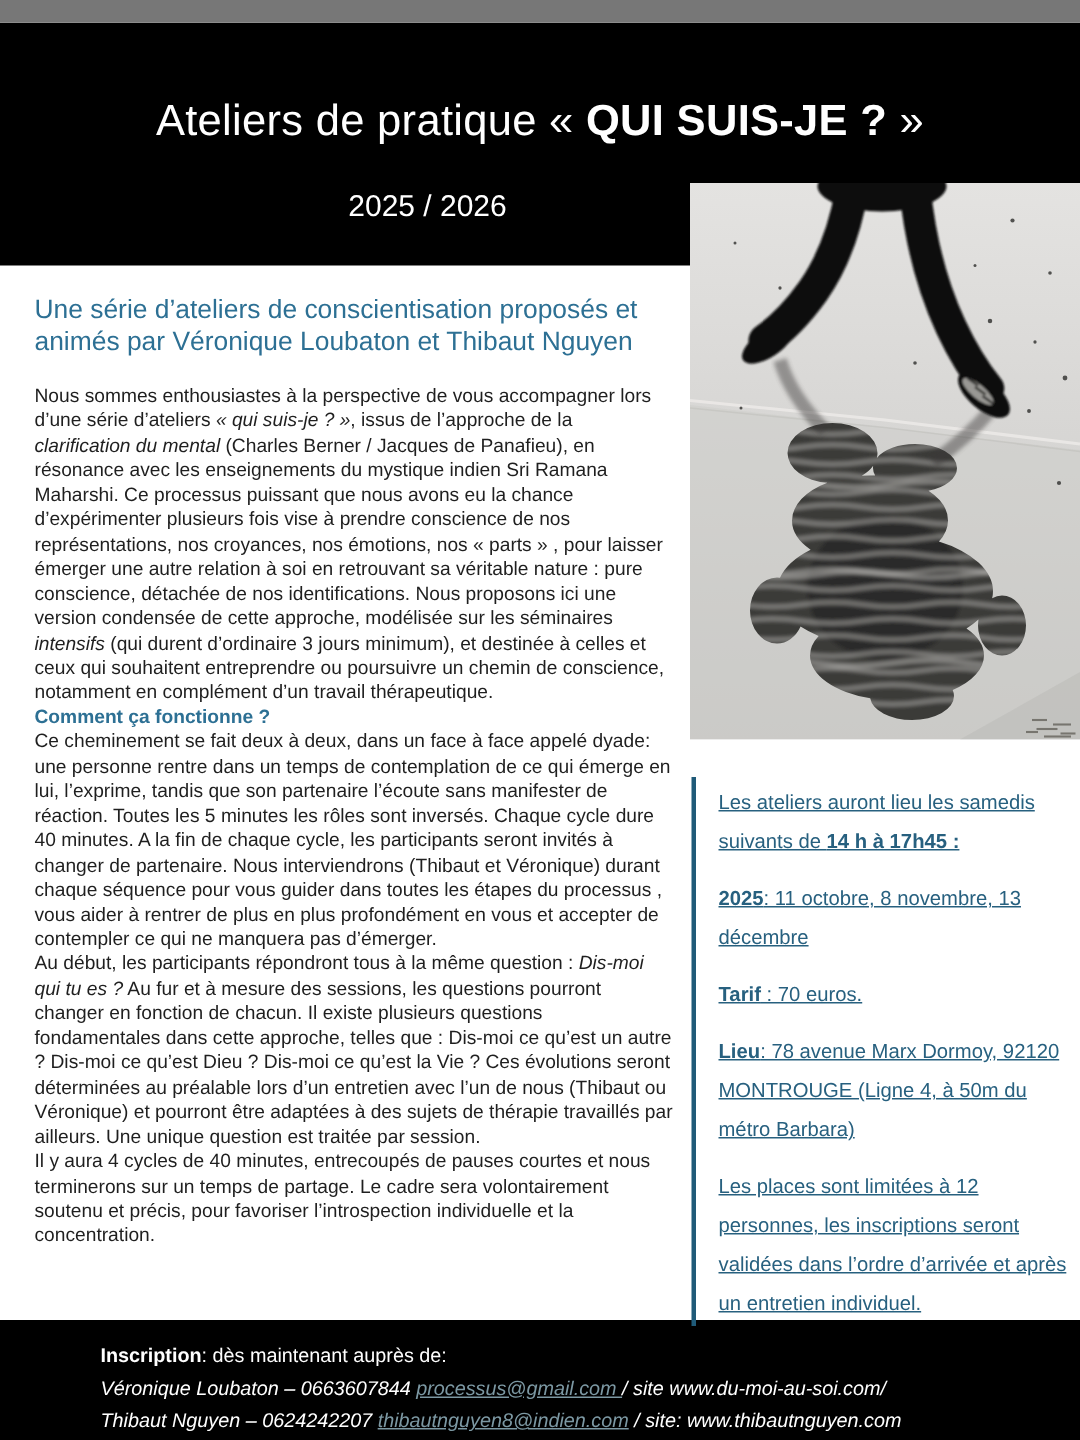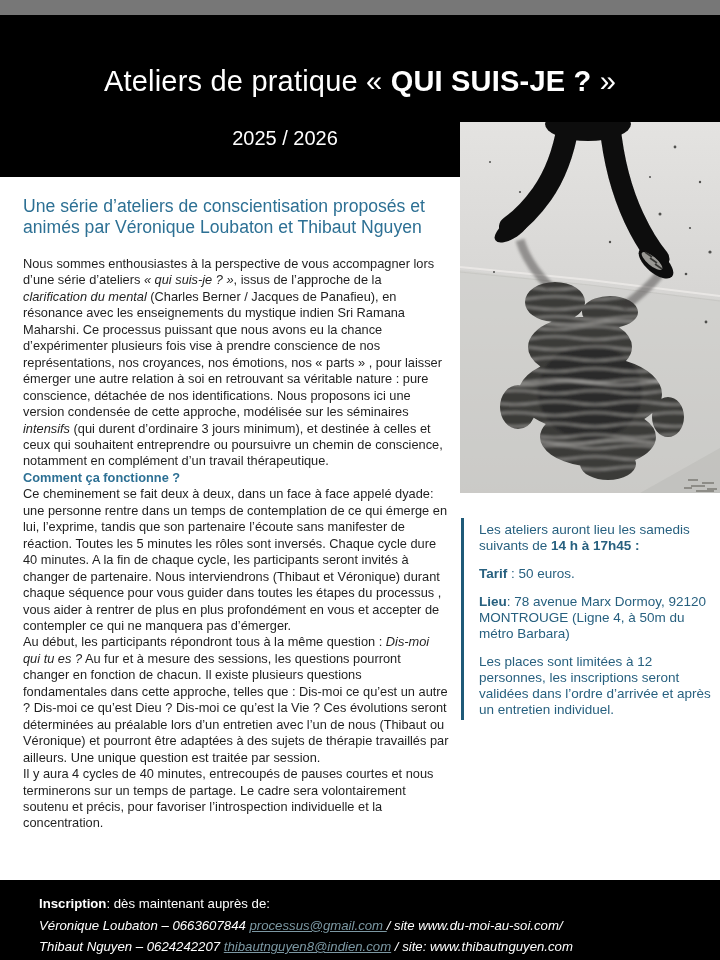--- a/index.html
+++ b/index.html
@@ -21,26 +21,26 @@
   
   .main{position:absolute;left:23px;top:181px;width:426px;z-index:1;}
   .lede{margin:0 0 18px 0;font-size:17.6px;line-height:21px;font-weight:500;color:var(--accent);}
   .body{margin:0;font-size:12.8px;line-height:16.45px;color:var(--body-text);}
   .subhead{color:var(--accent);}
   .it{font-style:italic;}
   .bd{font-weight:700;}
   
   .sidebox{position:absolute;left:461px;top:503px;width:256px;box-sizing:border-box;
            border-left:3px solid var(--bar);padding:4px 0 2px 15px;z-index:1;}
-  .box-p{margin:0 0 12px 0;font-size:13.5px;line-height:16px;color:var(--box-accent);}
+  .box-p{margin:0 0 12px 0;font-size:13.5px;line-height:26px;color:var(--box-accent);text-decoration:underline;}
   .box-p:last-child{margin-bottom:0;}
   
   .footer{position:absolute;left:0;top:865px;width:720px;height:95px;background:#000;color:#fff;
           box-sizing:border-box;padding-top:13px;}
-  .f-line{margin:0;padding-left:39px;font-size:13.2px;line-height:21.5px;}
+  .f-line{margin:0;padding-left:67px;font-size:13.2px;line-height:21.5px;}
   .f-it{font-style:italic;}
   .lnk{color:var(--link);text-decoration:underline;}
 </style>
 </head>
 <body>
 
 <div class="page">
 
   <header class="band">
     <div class="title">
@@ -157,21 +157,22 @@
     <h1 class="lede">Une série d’ateliers de conscientisation proposés et animés par Véronique Loubaton et Thibaut Nguyen</h1>
     <p class="body"><span>Nous sommes enthousiastes à la perspective de vous accompagner lors d’une série d’ateliers </span><span class="it">« qui suis-je ? »</span><span>, issus de l’approche de la </span><span class="it">clarification du mental</span><span> (Charles Berner / Jacques de Panafieu), en résonance avec les enseignements du mystique indien Sri Ramana Maharshi. Ce processus puissant que nous avons eu la chance d’expérimenter plusieurs fois vise à prendre conscience de nos représentations, nos croyances, nos émotions, nos « parts » , pour laisser émerger une autre relation à soi en retrouvant sa véritable nature : pure conscience, détachée de nos identifications. Nous proposons ici une version condensée de cette approche, modélisée sur les séminaires </span><span class="it">intensifs</span><span> (qui durent d’ordinaire 3 jours minimum), et destinée à celles et ceux qui souhaitent entreprendre ou poursuivre un chemin de conscience, notamment en complément d’un travail thérapeutique.</span></p>
     <p class="body subhead"><span class="bd">Comment ça fonctionne ?</span></p>
     <p class="body"><span>Ce cheminement se fait deux à deux, dans un face à face appelé dyade: une personne rentre dans un temps de contemplation de ce qui émerge en lui, l’exprime, tandis que son partenaire l’écoute sans manifester de réaction. Toutes les 5 minutes les rôles sont inversés. Chaque cycle dure 40 minutes. A la fin de chaque cycle, les participants seront invités à changer de partenaire. Nous interviendrons (Thibaut et Véronique) durant chaque séquence pour vous guider dans toutes les étapes du processus , vous aider à rentrer de plus en plus profondément en vous et accepter de contempler ce qui ne manquera pas d’émerger.</span></p>
     <p class="body"><span>Au début, les participants répondront tous à la même question : </span><span class="it">Dis-moi qui tu es ?</span><span> Au fur et à mesure des sessions, les questions pourront changer en fonction de chacun. Il existe plusieurs questions fondamentales dans cette approche, telles que : Dis-moi ce qu’est un autre ? Dis-moi ce qu’est Dieu ? Dis-moi ce qu’est la Vie ? Ces évolutions seront déterminées au préalable lors d’un entretien avec l’un de nous (Thibaut ou Véronique) et pourront être adaptées à des sujets de thérapie travaillés par ailleurs. Une unique question est traitée par session.</span></p>
     <p class="body"><span>Il y aura 4 cycles de 40 minutes, entrecoupés de pauses courtes et nous terminerons sur un temps de partage. Le cadre sera volontairement soutenu et précis, pour favoriser l’introspection individuelle et la concentration.</span></p>
   </main>
 
   <aside class="sidebox">
     <p class="box-p"><span>Les ateliers auront lieu les samedis suivants de </span><span class="bd">14 h à 17h45 :</span></p>
-    <p class="box-p"><span class="bd">Tarif</span><span> : 50 euros.</span></p>
+    <p class="box-p"><span class="bd">2025</span><span>: 11 octobre,  8 novembre, 13 décembre</span></p>
+    <p class="box-p"><span class="bd">Tarif</span><span> : 70 euros.</span></p>
     <p class="box-p"><span class="bd">Lieu</span><span>: 78 avenue Marx Dormoy, 92120 MONTROUGE (Ligne 4, à 50m du métro Barbara)</span></p>
     <p class="box-p"><span>Les places sont limitées à 12 personnes, les inscriptions seront validées dans l’ordre d’arrivée et après un entretien  individuel.</span></p>
   </aside>
 
   <footer class="footer">
     <p class="f-line"><span class="bd">Inscription</span><span>: dès maintenant  auprès de:</span></p>
     <p class="f-line f-it"><span class="it">Véronique Loubaton – 0663607844 </span><span class="it lnk">processus@gmail.com </span><span class="it">/ site www.du-moi-au-soi.com/</span></p>
     <p class="f-line f-it"><span class="it">Thibaut Nguyen – 0624242207 </span><span class="it lnk">thibautnguyen8@indien.com</span><span class="it"> / site: www.thibautnguyen.com</span></p>
   </footer>
 

